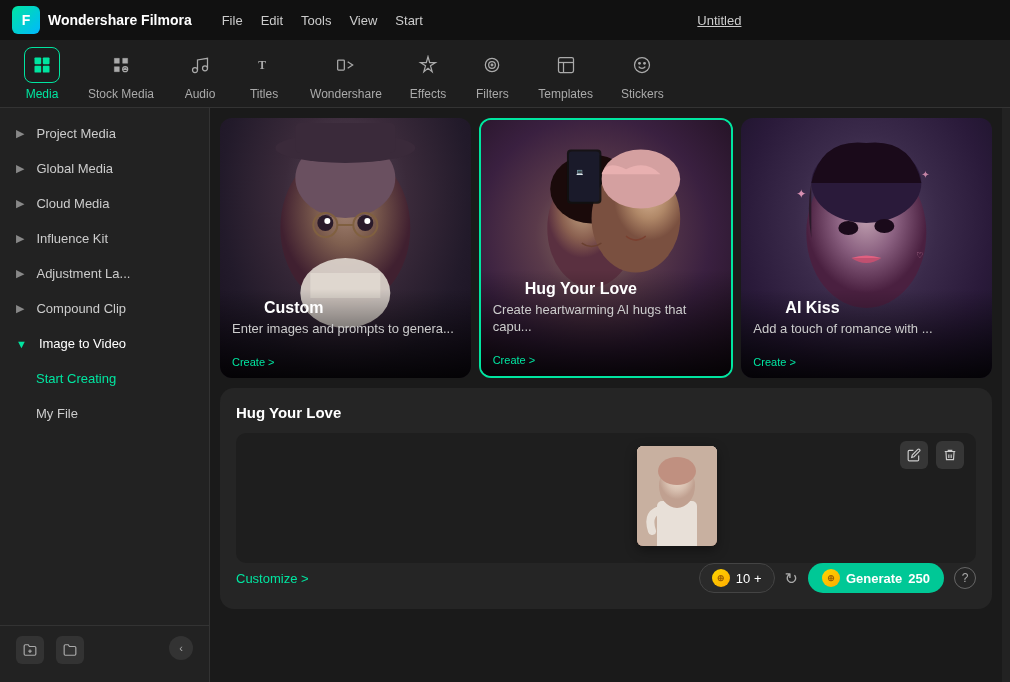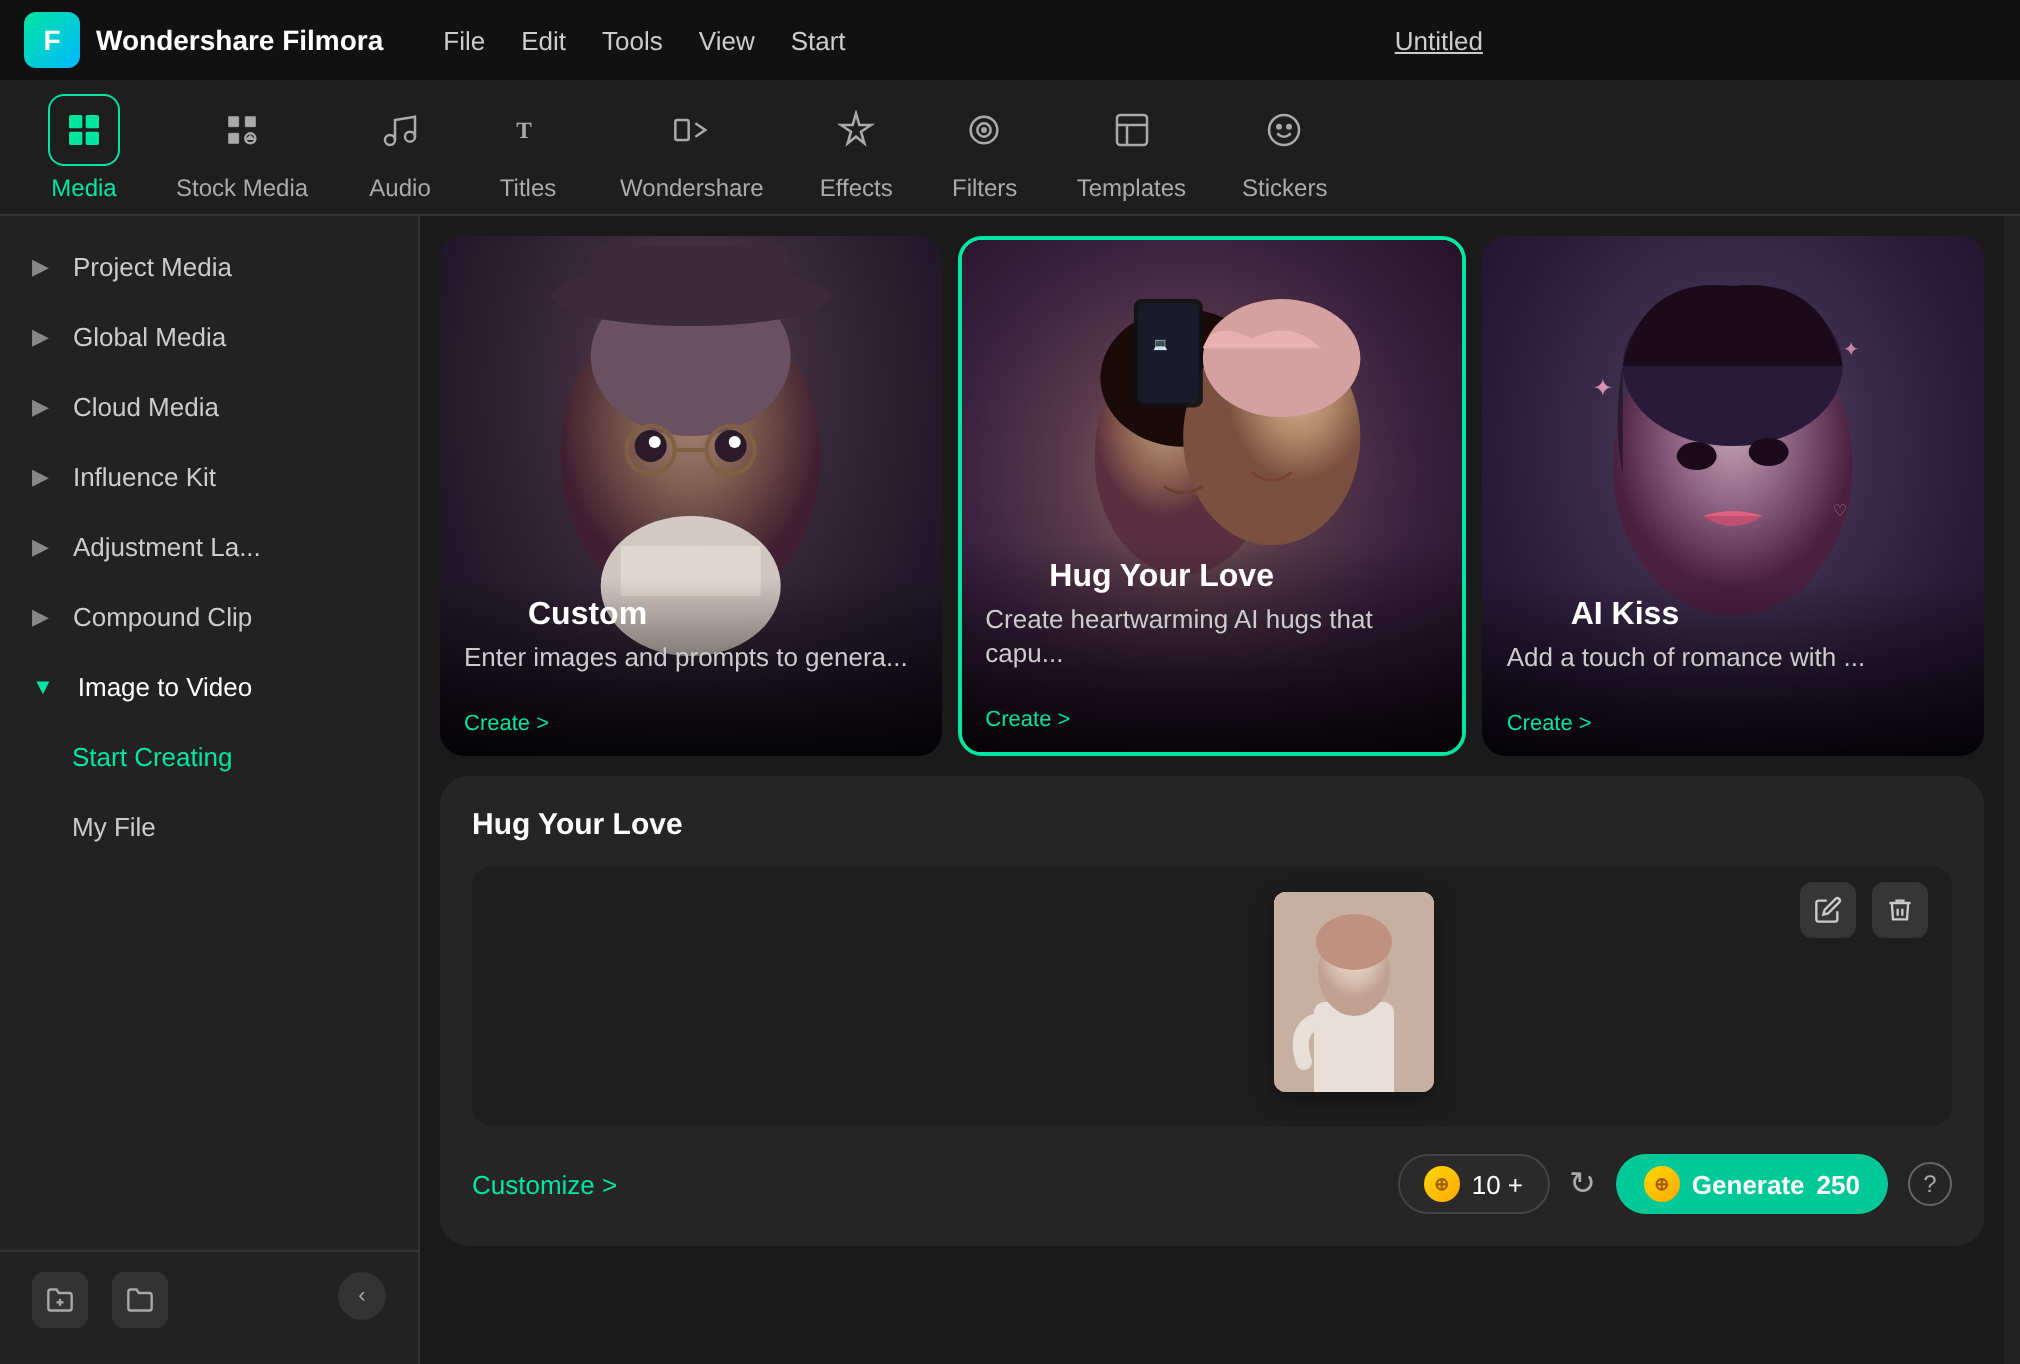--- a/index.html
+++ b/index.html
@@ -271,21 +271,20 @@
       cursor: pointer;
       color: #ccc;
       font-size: 13px;
     }
 
     
     #action-bar {
       display: flex;
       align-items: center;
       justify-content: space-between;
-      margin-top: 14px;
       text-align: center;
     }
     #customize-btn {
       color: #00e5a0;
       font-size: 13px;
       cursor: pointer;
       font-weight: 500;
     }
     #right-actions {
       display: flex;

